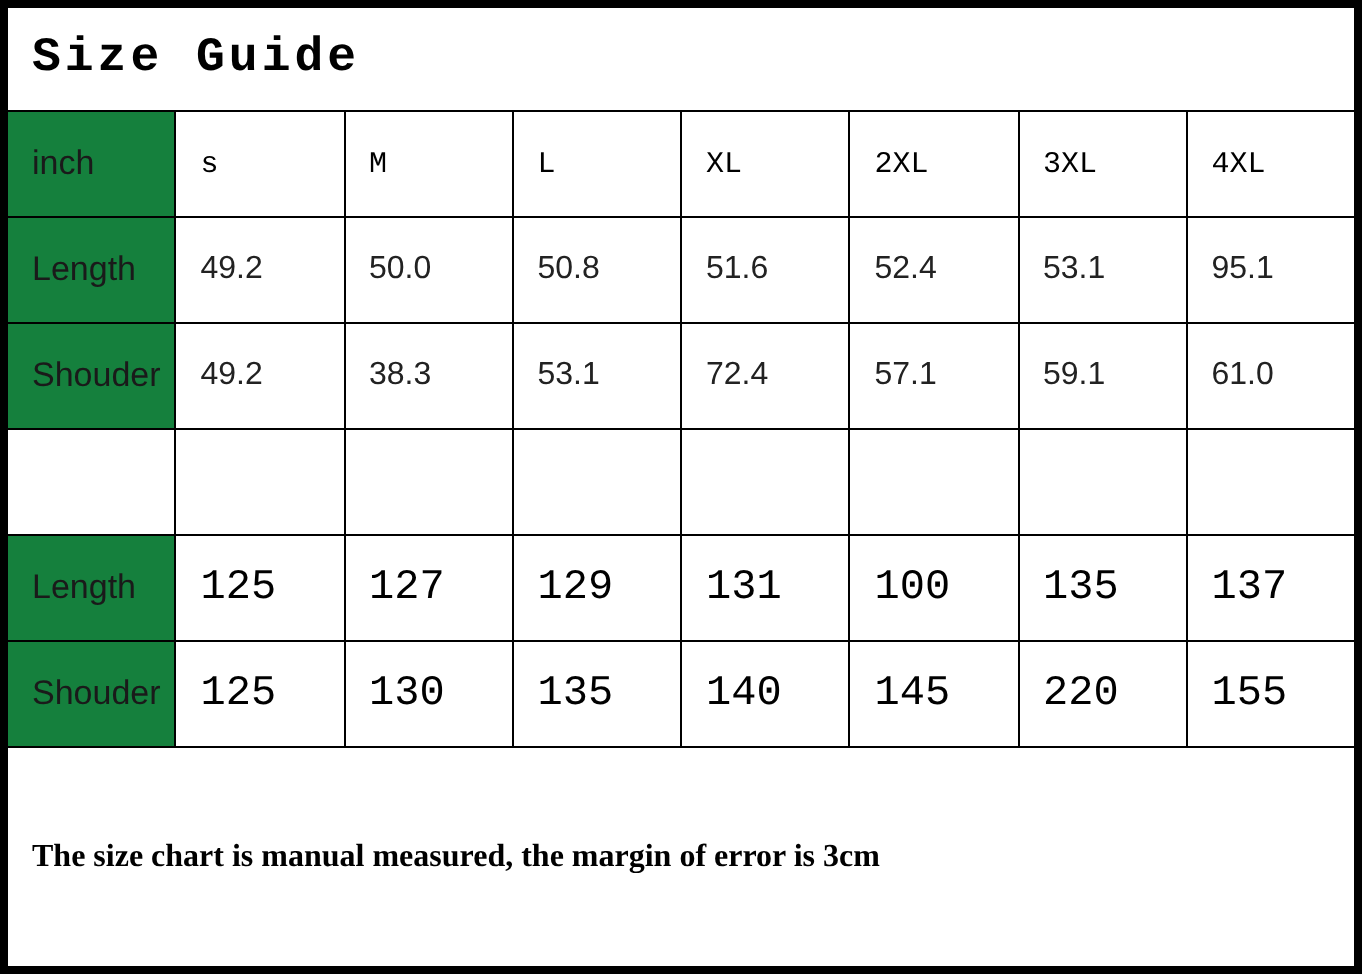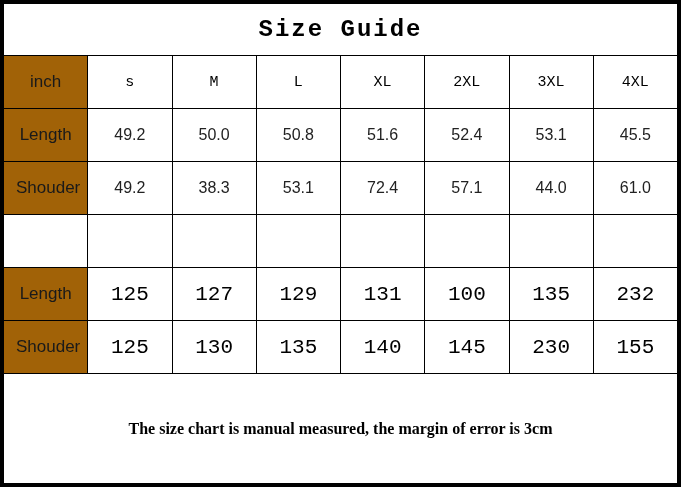--- a/index.html
+++ b/index.html
@@ -15,39 +15,38 @@
     background: #ffffff;
   }
   table.size-guide {
     width: 100%;
     height: 100%;
     border-collapse: collapse;
     table-layout: fixed;
   }
   table.size-guide td {
     border: 1px solid #000000;
-    text-align: center;
     vertical-align: middle;
     padding: 12px;
     overflow: hidden;
     white-space: nowrap;
   }
   tr.r-title { height: 51px; }
   tr.r-data  { height: 53px; }
   tr.r-footer { height: auto; }
 
   td.title-cell {
     font-family: "Liberation Mono", "DejaVu Sans Mono", monospace;
     font-size: 24px;
     font-weight: bold;
     color: #000000;
     letter-spacing: 2px;
   }
   td.label-cell {
-    background: #a16207;
+    background: #15803d;
     font-family: "Liberation Sans", "DejaVu Sans", sans-serif;
     font-size: 17px;
     color: #1a1a1a;
   }
   td.label-cell.bold { font-weight: normal; }
   td.size-cell {
     font-family: "Liberation Mono", "DejaVu Sans Mono", monospace;
     font-size: 15px;
     color: #000000;
   }
@@ -102,31 +101,31 @@
     </tr>
 
     <tr class="r-data">
       <td class="label-cell bold">Length</td>
       <td class="val-in">49.2</td>
       <td class="val-in">50.0</td>
       <td class="val-in">50.8</td>
       <td class="val-in">51.6</td>
       <td class="val-in">52.4</td>
       <td class="val-in">53.1</td>
-      <td class="val-in">45.5</td>
+      <td class="val-in">95.1</td>
     </tr>
 
     <tr class="r-data">
       <td class="label-cell">Shouder</td>
       <td class="val-in">49.2</td>
       <td class="val-in">38.3</td>
       <td class="val-in">53.1</td>
       <td class="val-in">72.4</td>
       <td class="val-in">57.1</td>
-      <td class="val-in">44.0</td>
+      <td class="val-in">59.1</td>
       <td class="val-in">61.0</td>
     </tr>
 
     <tr class="r-data">
       <td class="blank-cell"></td>
       <td class="blank-cell"></td>
       <td class="blank-cell"></td>
       <td class="blank-cell"></td>
       <td class="blank-cell"></td>
       <td class="blank-cell"></td>
@@ -136,31 +135,31 @@
 
 
     <tr class="r-data">
       <td class="label-cell bold">Length</td>
       <td class="val-cm">125</td>
       <td class="val-cm">127</td>
       <td class="val-cm">129</td>
       <td class="val-cm">131</td>
       <td class="val-cm">100</td>
       <td class="val-cm">135</td>
-      <td class="val-cm">232</td>
+      <td class="val-cm">137</td>
     </tr>
 
     <tr class="r-data">
       <td class="label-cell">Shouder</td>
       <td class="val-cm">125</td>
       <td class="val-cm">130</td>
       <td class="val-cm">135</td>
       <td class="val-cm">140</td>
       <td class="val-cm">145</td>
-      <td class="val-cm">230</td>
+      <td class="val-cm">220</td>
       <td class="val-cm">155</td>
     </tr>
 
     <tr class="r-footer">
       <td colspan="8" class="footer-cell">The size chart is manual measured, the margin of error is 3cm</td>
     </tr>
   </tbody>
     </table>
 </div>
 

